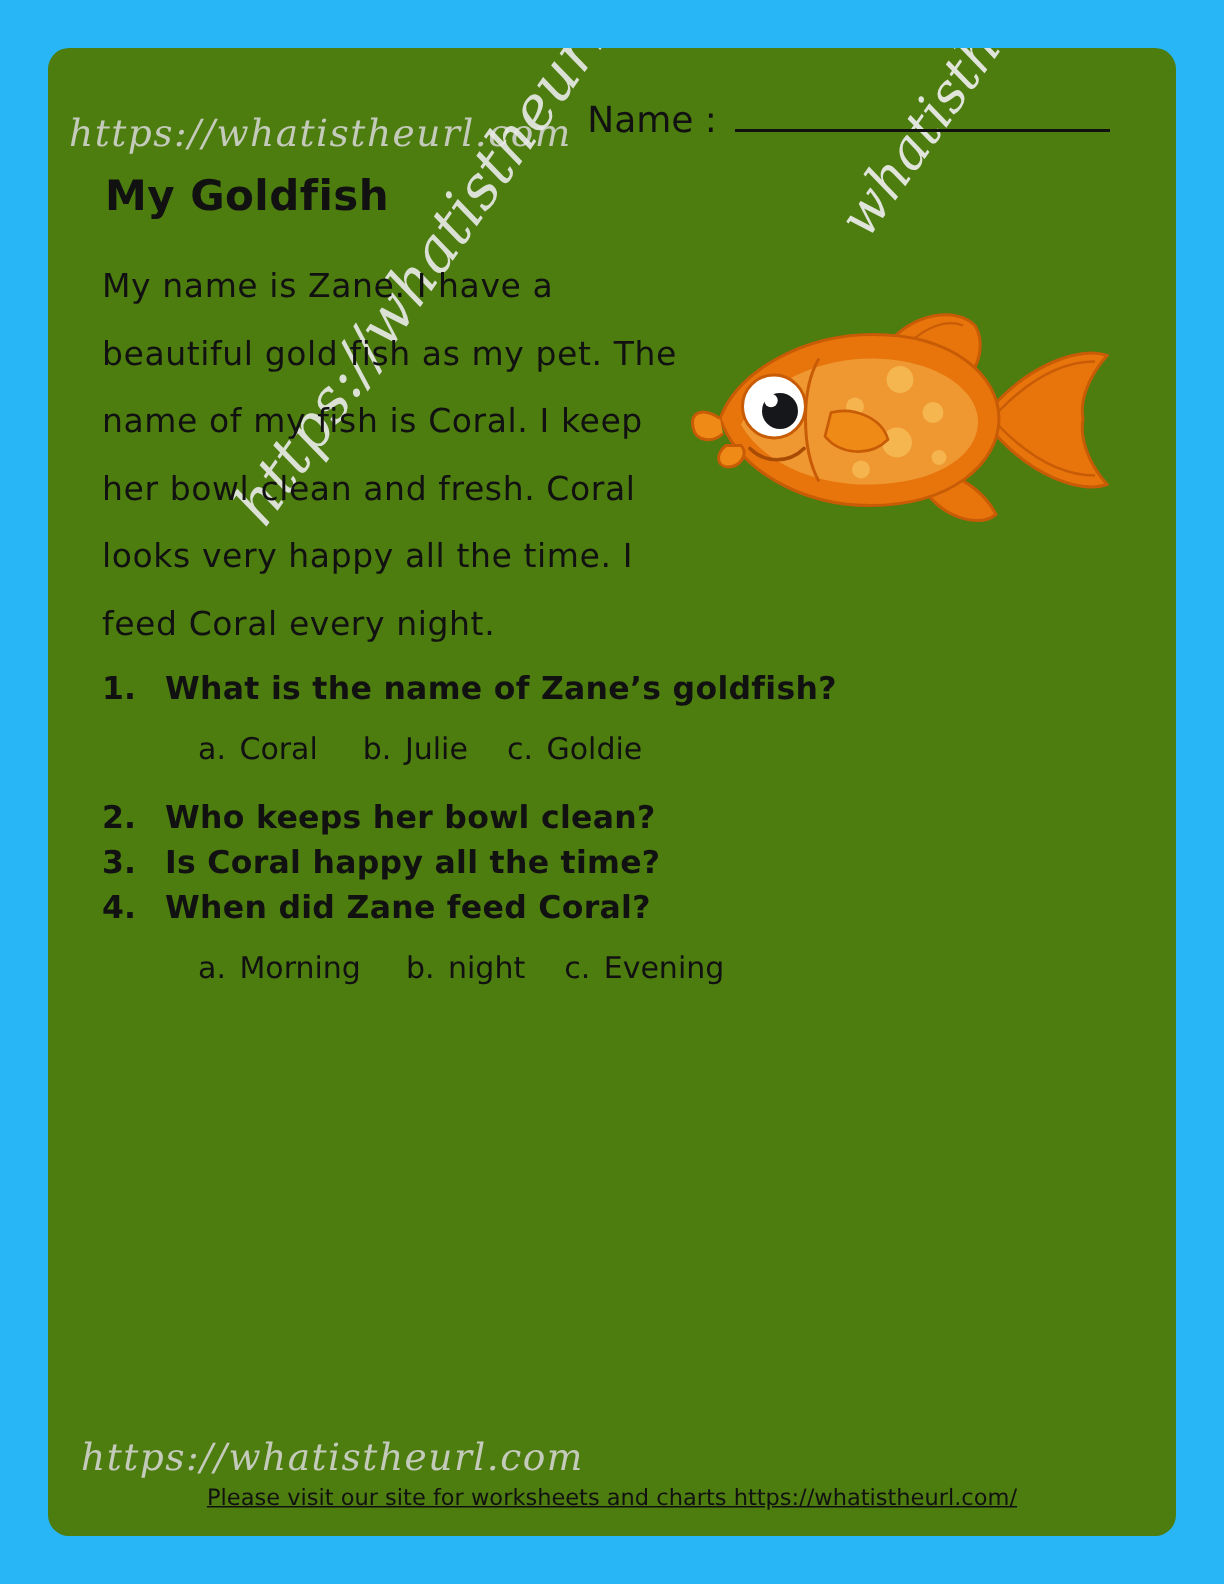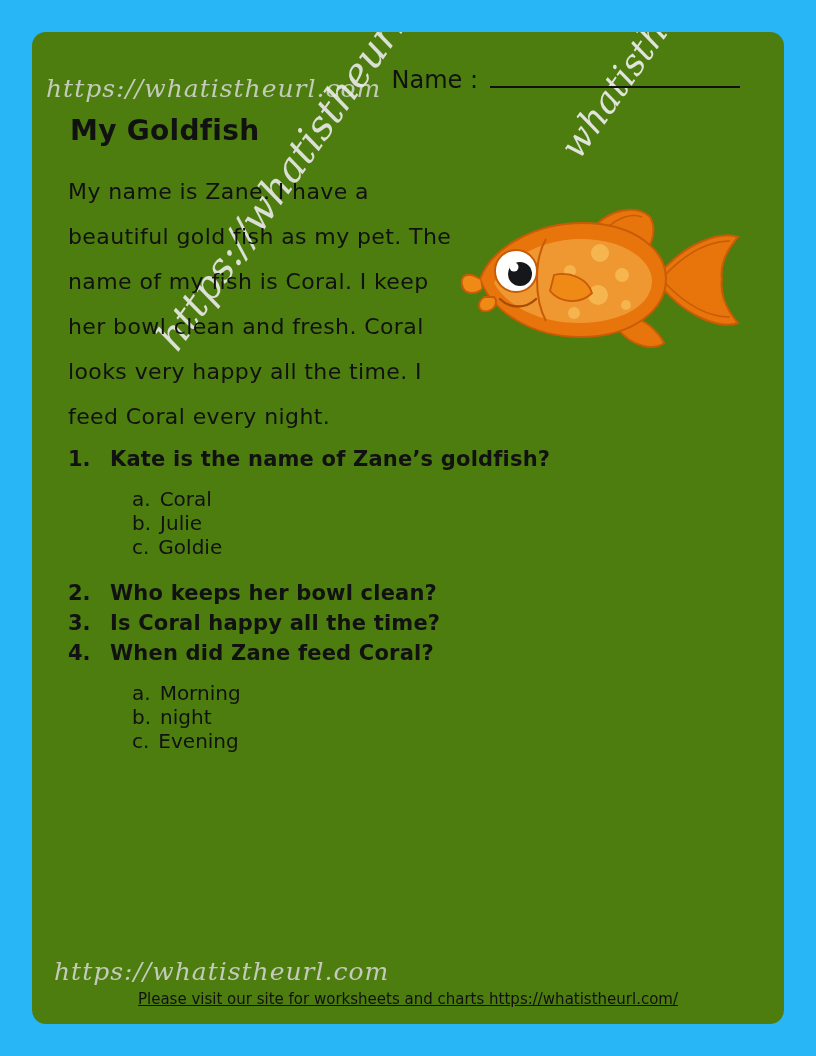--- a/index.html
+++ b/index.html
@@ -150,21 +150,20 @@
     font-family: "DejaVu Sans", sans-serif;
     letter-spacing: 0.2px;
   }
   .opts {
     margin: 16px 0 22px 64px;
     font-size: 20px;
     color: #111;
     font-family: "DejaVu Sans", sans-serif;
     display: flex;
     align-items: baseline;
-    flex-direction: column;
   }
   .opt { margin-right: 26px; white-space: nowrap; }
   .opt:first-child { margin-right: 30px; }
   .opt-key { margin-right: 9px; }
 
   .footer {
     position: absolute;
     left: 0; right: 0;
     bottom: 16px;
     text-align: center;
@@ -237,21 +236,21 @@
             <path d="M50 120 C60 130 76 130 86 120" fill="none" stroke="#a84c05" stroke-width="2.4" stroke-linecap="round"></path>
           </svg>
         </div>
       </div>
 
       <div class="questions">
 
         <div class="q-block">
           <div class="q-line">
             <span class="q-num">1.</span>
-            <span class="q-text">Kate is the name of Zane’s goldfish?</span>
+            <span class="q-text">What is the name of Zane’s goldfish?</span>
           </div>
           <div class="opts">
             <span class="opt"><span class="opt-key">a.</span><span>Coral</span></span>
             <span class="opt"><span class="opt-key">b.</span><span>Julie</span></span>
             <span class="opt"><span class="opt-key">c.</span><span>Goldie</span></span>
           </div>
         </div>
 
         <div class="q-block">
           <div class="q-line">

